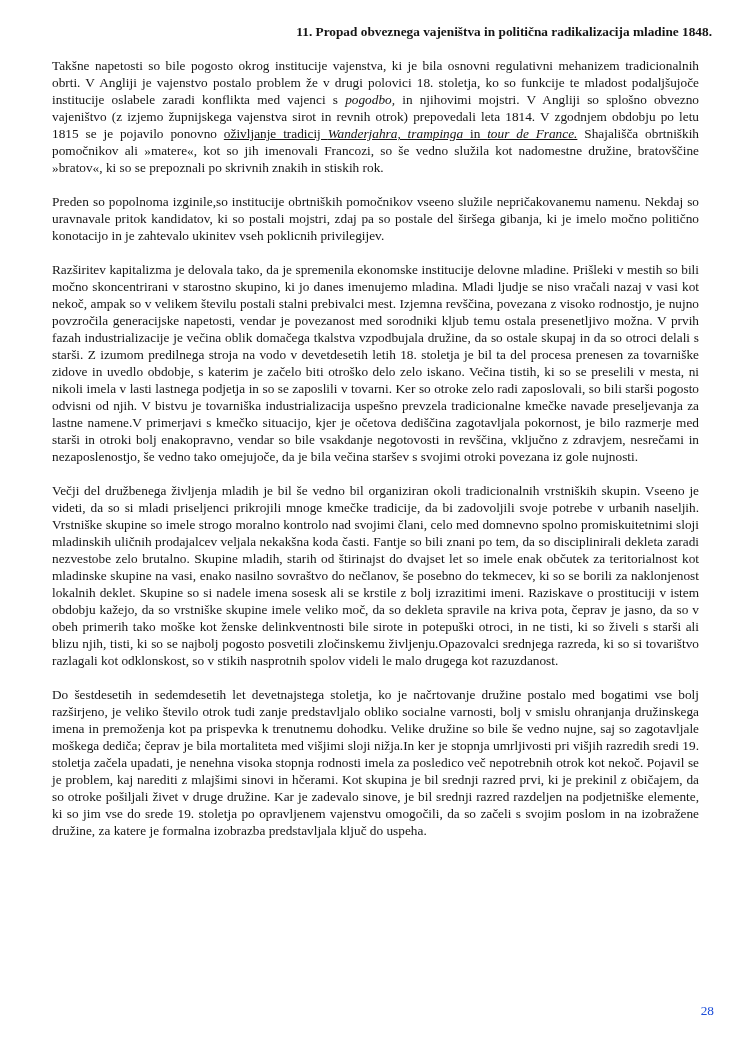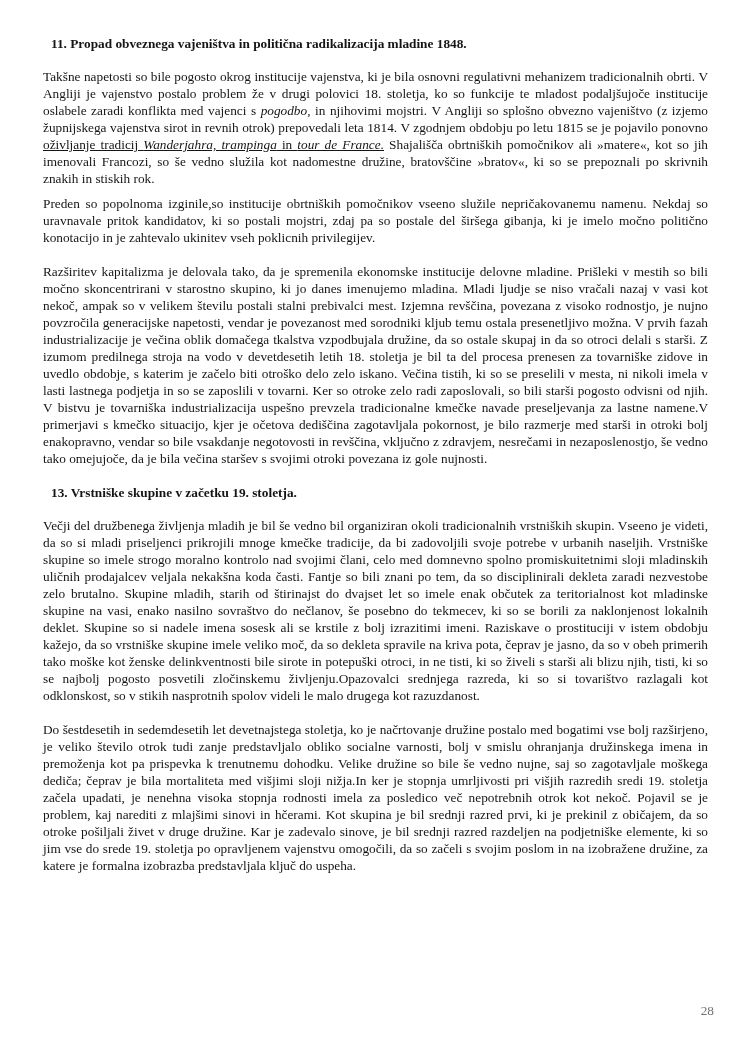--- a/index.html
+++ b/index.html
@@ -23,55 +23,54 @@
   .doc-content {
     width: 681px;
   }
   .doc-section + .doc-section {
     margin-top: 17px;
   }
   .section-heading {
     font-size: 13.3px;
     line-height: 17px;
     font-weight: bold;
-    margin: 16px;
-    text-align: left;
+    margin: 4px;
+    text-align: right;
   }
   .body-paragraph {
-    margin: 8px;
+    margin: 17px;
     text-align: justify;
   }
   .italic { font-style: italic; }
   .underline { text-decoration: underline; }
   .page-footer {
     position: absolute;
     right: 36px;
     bottom: 42px;
   }
   .page-number {
     font-size: 13.3px;
-    color: #737373;
+    color: #1d4ed8;
     margin-top: 16px;
   }
 </style>
 </head>
 <body>
 
 <div class="page">
   <div class="doc-content">
       <section class="doc-section">
         <h2 class="section-heading">11. Propad obveznega vajeništva in politična radikalizacija mladine 1848.</h2>
         <p class="body-paragraph"><span>Takšne napetosti so bile pogosto okrog institucije vajenstva, ki je bila osnovni regulativni mehanizem tradicionalnih obrti. V Angliji je vajenstvo postalo problem že v drugi polovici 18. stoletja, ko so funkcije te mladost podaljšujoče institucije oslabele zaradi konflikta med vajenci s </span><span class="italic">pogodbo,</span><span> in njihovimi mojstri. V Angliji so splošno obvezno vajeništvo (z izjemo župnijskega vajenstva sirot in revnih otrok) prepovedali leta 1814. V zgodnjem obdobju po letu 1815 se je pojavilo ponovno </span><span class="underline">oživljanje tradicij </span><span class="italic underline">Wanderjahra, trampinga</span><span class="underline"> in </span><span class="italic underline">tour de France.</span><span> Shajališča obrtniških pomočnikov ali »matere«, kot so jih imenovali Francozi, so še vedno služila kot nadomestne družine, bratovščine »bratov«, ki so se prepoznali po skrivnih znakih in stiskih rok.</span></p>
         <p class="body-paragraph"><span>Preden so popolnoma izginile,so institucije obrtniških pomočnikov vseeno služile nepričakovanemu namenu. Nekdaj so uravnavale pritok kandidatov, ki so postali mojstri, zdaj pa so postale del širšega gibanja, ki je imelo močno politično konotacijo in je zahtevalo ukinitev vseh poklicnih privilegijev.</span></p>
       </section>
       <section class="doc-section">
         <p class="body-paragraph"><span>Razširitev kapitalizma je delovala tako, da je spremenila ekonomske institucije delovne mladine. Prišleki v mestih so bili močno skoncentrirani v starostno skupino, ki jo danes imenujemo mladina. Mladi ljudje se niso vračali nazaj v vasi kot nekoč, ampak so v velikem številu postali stalni prebivalci mest. Izjemna revščina, povezana z visoko rodnostjo, je nujno povzročila generacijske napetosti, vendar je povezanost med sorodniki kljub temu ostala presenetljivo možna. V prvih fazah industrializacije je večina oblik domačega tkalstva vzpodbujala družine, da so ostale skupaj in da so otroci delali s starši. Z izumom predilnega stroja na vodo v devetdesetih letih 18. stoletja je bil ta del procesa prenesen za tovarniške zidove in uvedlo obdobje, s katerim je začelo biti otroško delo zelo iskano. Večina tistih, ki so se preselili v mesta, ni nikoli imela v lasti lastnega podjetja in so se zaposlili v tovarni. Ker so otroke zelo radi zaposlovali, so bili starši pogosto odvisni od njih. V bistvu je tovarniška industrializacija uspešno prevzela tradicionalne kmečke navade preseljevanja za lastne namene.V primerjavi s kmečko situacijo, kjer je očetova dediščina zagotavljala pokornost, je bilo razmerje med starši in otroki bolj enakopravno, vendar so bile vsakdanje negotovosti in revščina, vključno z zdravjem, nesrečami in nezaposlenostjo, še vedno tako omejujoče, da je bila večina staršev s svojimi otroki povezana iz gole nujnosti.</span></p>
       </section>
       <section class="doc-section">
-        <h2 class="section-heading">13. Vrstniške skupine v začetku 19. stoletja.</h2>
         <p class="body-paragraph"><span>Večji del družbenega življenja mladih je bil še vedno bil organiziran okoli tradicionalnih vrstniških skupin. Vseeno je videti, da so si mladi priseljenci prikrojili mnoge kmečke tradicije, da bi zadovoljili svoje potrebe v urbanih naseljih. Vrstniške skupine so imele strogo moralno kontrolo nad svojimi člani, celo med domnevno spolno promiskuitetnimi sloji mladinskih uličnih prodajalcev veljala nekakšna koda časti. Fantje so bili znani po tem, da so disciplinirali dekleta zaradi nezvestobe zelo brutalno. Skupine mladih, starih od štirinajst do dvajset let so imele enak občutek za teritorialnost kot mladinske skupine na vasi, enako nasilno sovraštvo do nečlanov, še posebno do tekmecev, ki so se borili za naklonjenost lokalnih deklet. Skupine so si nadele imena sosesk ali se krstile z bolj izrazitimi imeni. Raziskave o prostituciji v istem obdobju kažejo, da so vrstniške skupine imele veliko moč, da so dekleta spravile na kriva pota, čeprav je jasno, da so v obeh primerih tako moške kot ženske delinkventnosti bile sirote in potepuški otroci, in ne tisti, ki so živeli s starši ali blizu njih, tisti, ki so se najbolj pogosto posvetili zločinskemu življenju.Opazovalci srednjega razreda, ki so si tovarištvo razlagali kot odklonskost, so v stikih nasprotnih spolov videli le malo drugega kot razuzdanost.</span></p>
       </section>
       <section class="doc-section">
         <p class="body-paragraph"><span>Do šestdesetih in sedemdesetih let devetnajstega stoletja, ko je načrtovanje družine postalo med bogatimi vse bolj razširjeno, je veliko število otrok tudi zanje predstavljalo obliko socialne varnosti, bolj v smislu ohranjanja družinskega imena in premoženja kot pa prispevka k trenutnemu dohodku. Velike družine so bile še vedno nujne, saj so zagotavljale moškega dediča; čeprav je bila mortaliteta med višjimi sloji nižja.In ker je stopnja umrljivosti pri višjih razredih sredi 19. stoletja začela upadati, je nenehna visoka stopnja rodnosti imela za posledico več nepotrebnih otrok kot nekoč. Pojavil se je problem, kaj narediti z mlajšimi sinovi in hčerami. Kot skupina je bil srednji razred prvi, ki je prekinil z običajem, da so otroke pošiljali živet v druge družine. Kar je zadevalo sinove, je bil srednji razred razdeljen na podjetniške elemente, ki so jim vse do srede 19. stoletja po opravljenem vajenstvu omogočili, da so začeli s svojim poslom in na izobražene družine, za katere je formalna izobrazba predstavljala ključ do uspeha.</span></p>
       </section>
     </div>
   <div class="page-footer">
     <span class="page-number">28</span>
   </div>
 </div>

